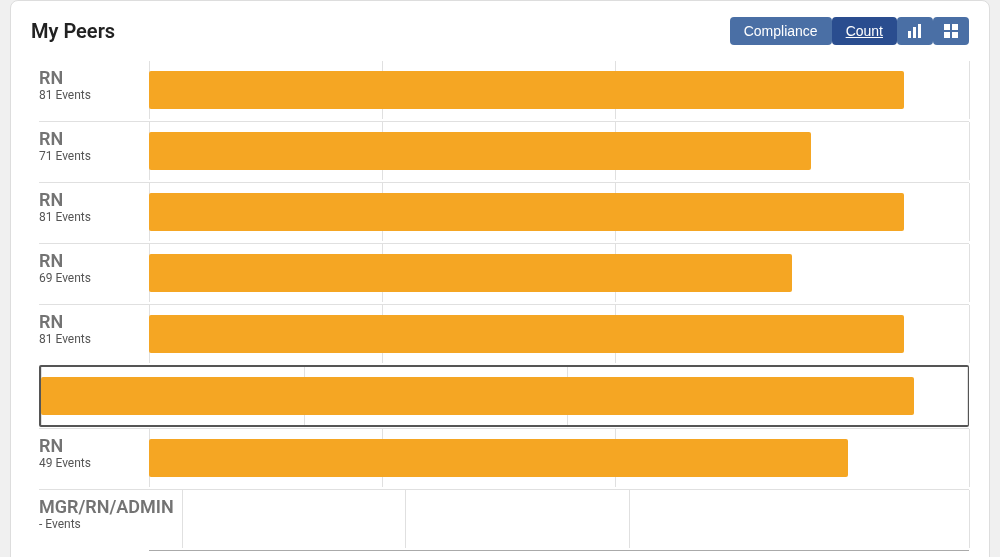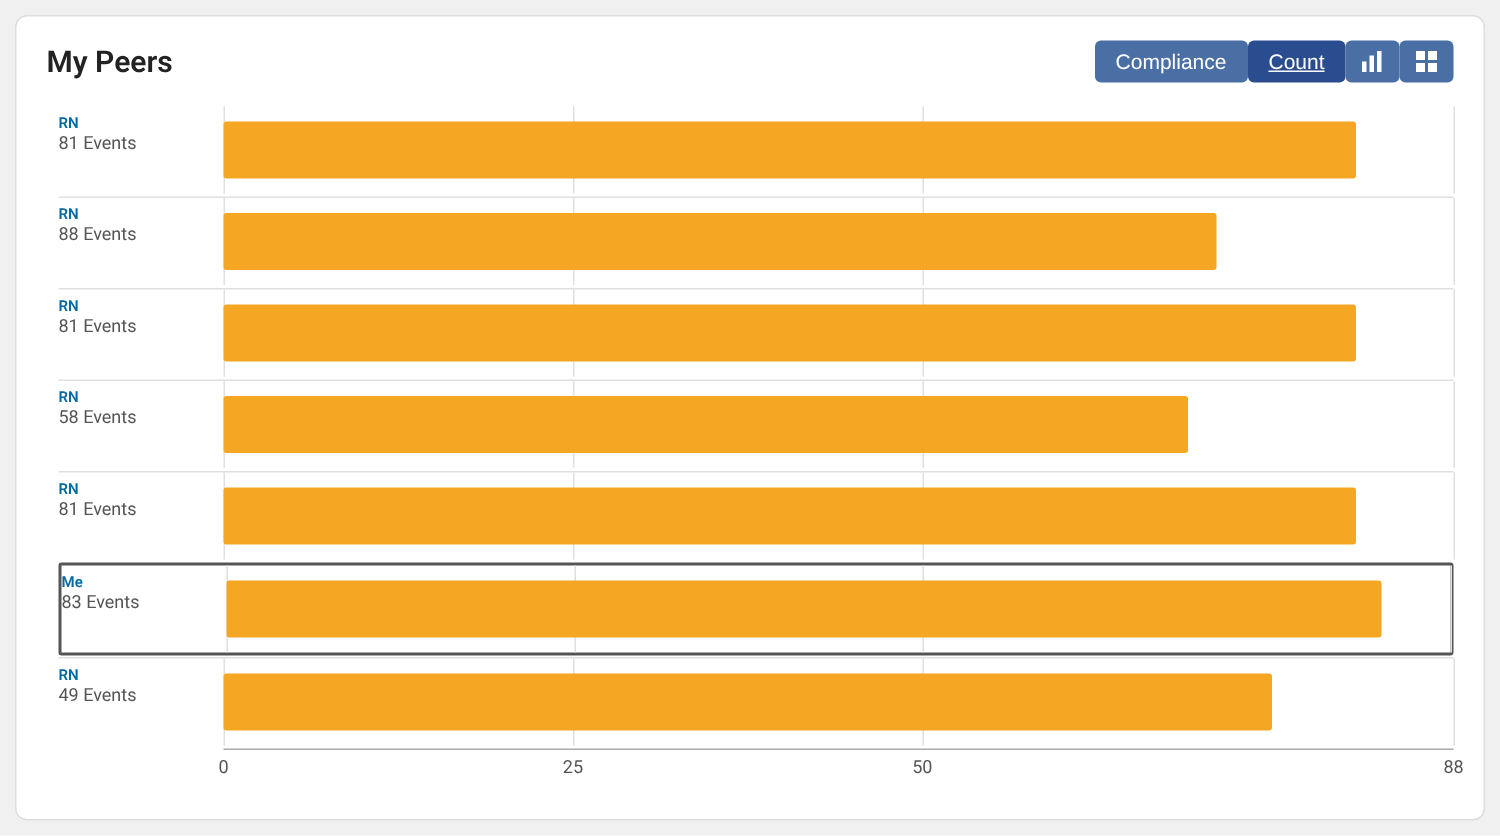--- a/index.html
+++ b/index.html
@@ -75,23 +75,23 @@
       border-top: 1px solid #e0e0e0;
     }
     .bar-row:first-child {
       border-top: none;
     }
     .bar-label {
       min-width: 110px;
       padding: 6px 8px 6px 0;
     }
     .bar-label .role {
-      font-size: 10px;
+      font-size: 18px;
       font-weight: 600;
-      color: #0369a1;
+      color: #737373;
     }
     .bar-label .events {
       font-size: 12px;
       color: #555;
     }
     .bar-track {
       flex: 1;
       padding: 10px 0;
       display: flex;
       align-items: center;
@@ -163,21 +163,21 @@
             <div style="position: absolute; top: 0px; bottom: 0px; left: 0%; width: 1px; background: rgb(224, 224, 224);"></div>
             <div style="position: absolute; top: 0px; bottom: 0px; left: 28.4091%; width: 1px; background: rgb(224, 224, 224);"></div>
             <div style="position: absolute; top: 0px; bottom: 0px; left: 56.8182%; width: 1px; background: rgb(224, 224, 224);"></div>
             <div style="position: absolute; top: 0px; bottom: 0px; left: 100%; width: 1px; background: rgb(224, 224, 224);"></div>
             <div class="bar-fill" style="width: 92.0455%; position: relative; z-index: 1;"></div>
           </div>
         </div>
         <div class="bar-row">
           <div class="bar-label">
             <div class="role">RN</div>
-            <div class="events">88 Events</div>
+            <div class="events">71 Events</div>
           </div>
           <div class="bar-track" style="position: relative;">
             <div style="position: absolute; top: 0px; bottom: 0px; left: 0%; width: 1px; background: rgb(224, 224, 224);"></div>
             <div style="position: absolute; top: 0px; bottom: 0px; left: 28.4091%; width: 1px; background: rgb(224, 224, 224);"></div>
             <div style="position: absolute; top: 0px; bottom: 0px; left: 56.8182%; width: 1px; background: rgb(224, 224, 224);"></div>
             <div style="position: absolute; top: 0px; bottom: 0px; left: 100%; width: 1px; background: rgb(224, 224, 224);"></div>
             <div class="bar-fill" style="width: 80.6818%; position: relative; z-index: 1;"></div>
           </div>
         </div>
         <div class="bar-row">
@@ -189,21 +189,21 @@
             <div style="position: absolute; top: 0px; bottom: 0px; left: 0%; width: 1px; background: rgb(224, 224, 224);"></div>
             <div style="position: absolute; top: 0px; bottom: 0px; left: 28.4091%; width: 1px; background: rgb(224, 224, 224);"></div>
             <div style="position: absolute; top: 0px; bottom: 0px; left: 56.8182%; width: 1px; background: rgb(224, 224, 224);"></div>
             <div style="position: absolute; top: 0px; bottom: 0px; left: 100%; width: 1px; background: rgb(224, 224, 224);"></div>
             <div class="bar-fill" style="width: 92.0455%; position: relative; z-index: 1;"></div>
           </div>
         </div>
         <div class="bar-row">
           <div class="bar-label">
             <div class="role">RN</div>
-            <div class="events">58 Events</div>
+            <div class="events">69 Events</div>
           </div>
           <div class="bar-track" style="position: relative;">
             <div style="position: absolute; top: 0px; bottom: 0px; left: 0%; width: 1px; background: rgb(224, 224, 224);"></div>
             <div style="position: absolute; top: 0px; bottom: 0px; left: 28.4091%; width: 1px; background: rgb(224, 224, 224);"></div>
             <div style="position: absolute; top: 0px; bottom: 0px; left: 56.8182%; width: 1px; background: rgb(224, 224, 224);"></div>
             <div style="position: absolute; top: 0px; bottom: 0px; left: 100%; width: 1px; background: rgb(224, 224, 224);"></div>
             <div class="bar-fill" style="width: 78.4091%; position: relative; z-index: 1;"></div>
           </div>
         </div>
         <div class="bar-row">
@@ -213,43 +213,52 @@
           </div>
           <div class="bar-track" style="position: relative;">
             <div style="position: absolute; top: 0px; bottom: 0px; left: 0%; width: 1px; background: rgb(224, 224, 224);"></div>
             <div style="position: absolute; top: 0px; bottom: 0px; left: 28.4091%; width: 1px; background: rgb(224, 224, 224);"></div>
             <div style="position: absolute; top: 0px; bottom: 0px; left: 56.8182%; width: 1px; background: rgb(224, 224, 224);"></div>
             <div style="position: absolute; top: 0px; bottom: 0px; left: 100%; width: 1px; background: rgb(224, 224, 224);"></div>
             <div class="bar-fill" style="width: 92.0455%; position: relative; z-index: 1;"></div>
           </div>
         </div>
         <div class="bar-row highlighted">
-          <div class="bar-label">
-            <div class="role">Me</div>
-            <div class="events">83 Events</div>
-          </div>
           <div class="bar-track" style="position: relative;">
             <div style="position: absolute; top: 0px; bottom: 0px; left: 0%; width: 1px; background: rgb(224, 224, 224);"></div>
             <div style="position: absolute; top: 0px; bottom: 0px; left: 28.4091%; width: 1px; background: rgb(224, 224, 224);"></div>
             <div style="position: absolute; top: 0px; bottom: 0px; left: 56.8182%; width: 1px; background: rgb(224, 224, 224);"></div>
             <div style="position: absolute; top: 0px; bottom: 0px; left: 100%; width: 1px; background: rgb(224, 224, 224);"></div>
             <div class="bar-fill" style="width: 94.3182%; position: relative; z-index: 1;"></div>
           </div>
         </div>
         <div class="bar-row">
           <div class="bar-label">
             <div class="role">RN</div>
             <div class="events">49 Events</div>
           </div>
           <div class="bar-track" style="position: relative;">
             <div style="position: absolute; top: 0px; bottom: 0px; left: 0%; width: 1px; background: rgb(224, 224, 224);"></div>
             <div style="position: absolute; top: 0px; bottom: 0px; left: 28.4091%; width: 1px; background: rgb(224, 224, 224);"></div>
             <div style="position: absolute; top: 0px; bottom: 0px; left: 56.8182%; width: 1px; background: rgb(224, 224, 224);"></div>
             <div style="position: absolute; top: 0px; bottom: 0px; left: 100%; width: 1px; background: rgb(224, 224, 224);"></div>
             <div class="bar-fill" style="width: 85.2273%; position: relative; z-index: 1;"></div>
+          </div>
+        </div>
+        <div class="bar-row">
+          <div class="bar-label">
+            <div class="role">MGR/RN/ADMIN</div>
+            <div class="events">- Events</div>
+          </div>
+          <div class="bar-track" style="position: relative;">
+            <div style="position: absolute; top: 0px; bottom: 0px; left: 0%; width: 1px; background: rgb(224, 224, 224);"></div>
+            <div style="position: absolute; top: 0px; bottom: 0px; left: 28.4091%; width: 1px; background: rgb(224, 224, 224);"></div>
+            <div style="position: absolute; top: 0px; bottom: 0px; left: 56.8182%; width: 1px; background: rgb(224, 224, 224);"></div>
+            <div style="position: absolute; top: 0px; bottom: 0px; left: 100%; width: 1px; background: rgb(224, 224, 224);"></div>
+            <div class="bar-fill" style="width: 0%; position: relative; z-index: 1;"></div>
           </div>
         </div>
       </div>
     <div class="x-axis" id="x-axis" style="position: relative; height: 20px; margin-left: 110px;">
     <span class="x-tick" style="left: 0%; position: absolute; font-size: 12px; color: rgb(85, 85, 85); transform: translateX(-50%);">0</span>
         <span class="x-tick" style="left: 28.4091%; position: absolute; font-size: 12px; color: rgb(85, 85, 85); transform: translateX(-50%);">25</span>
         <span class="x-tick" style="left: 56.8182%; position: absolute; font-size: 12px; color: rgb(85, 85, 85); transform: translateX(-50%);">50</span>
         <span class="x-tick" style="left: 100%; position: absolute; font-size: 12px; color: rgb(85, 85, 85); transform: translateX(-50%);">88</span>
       </div>
 

